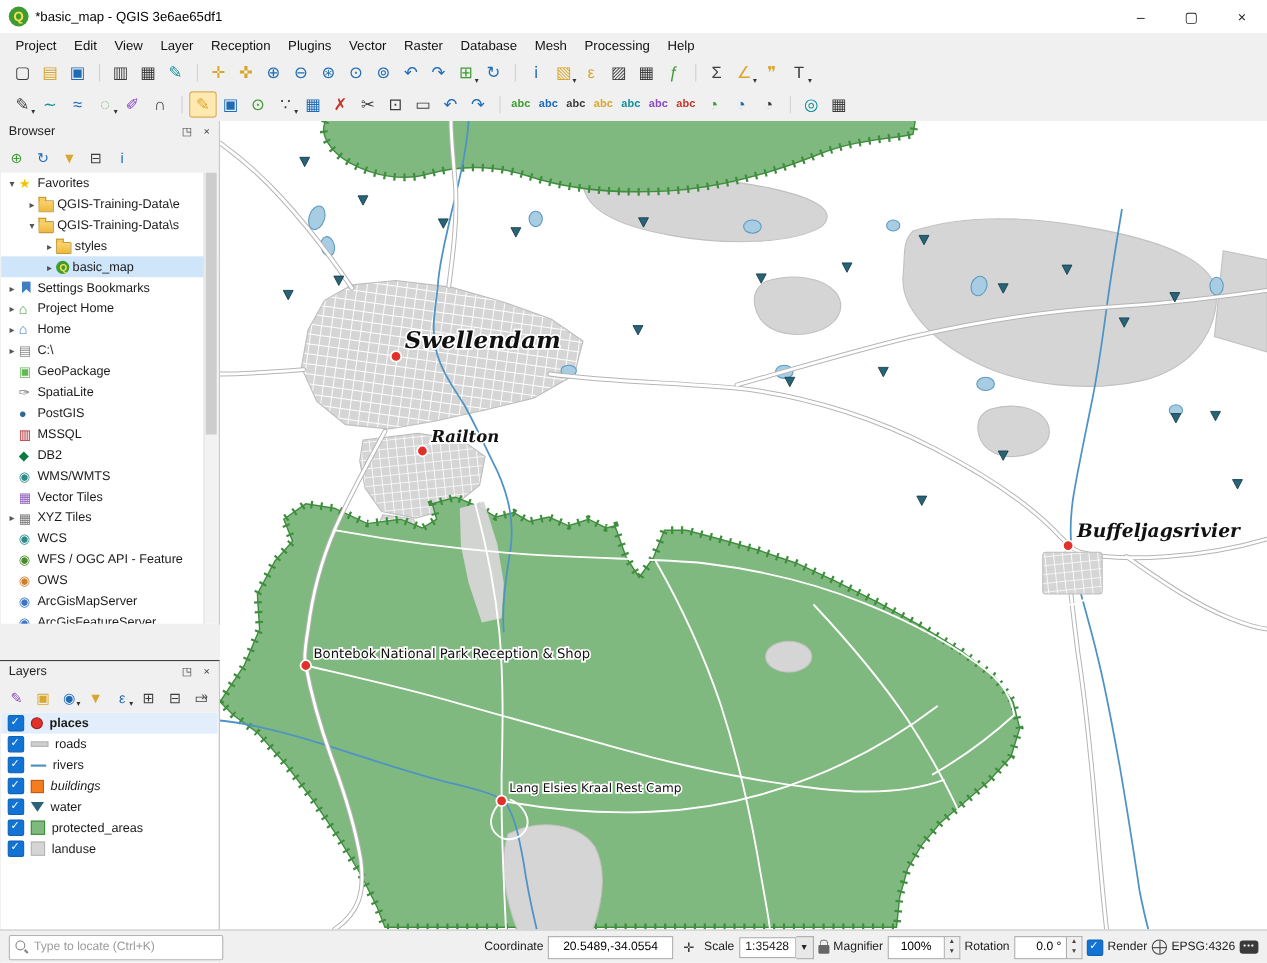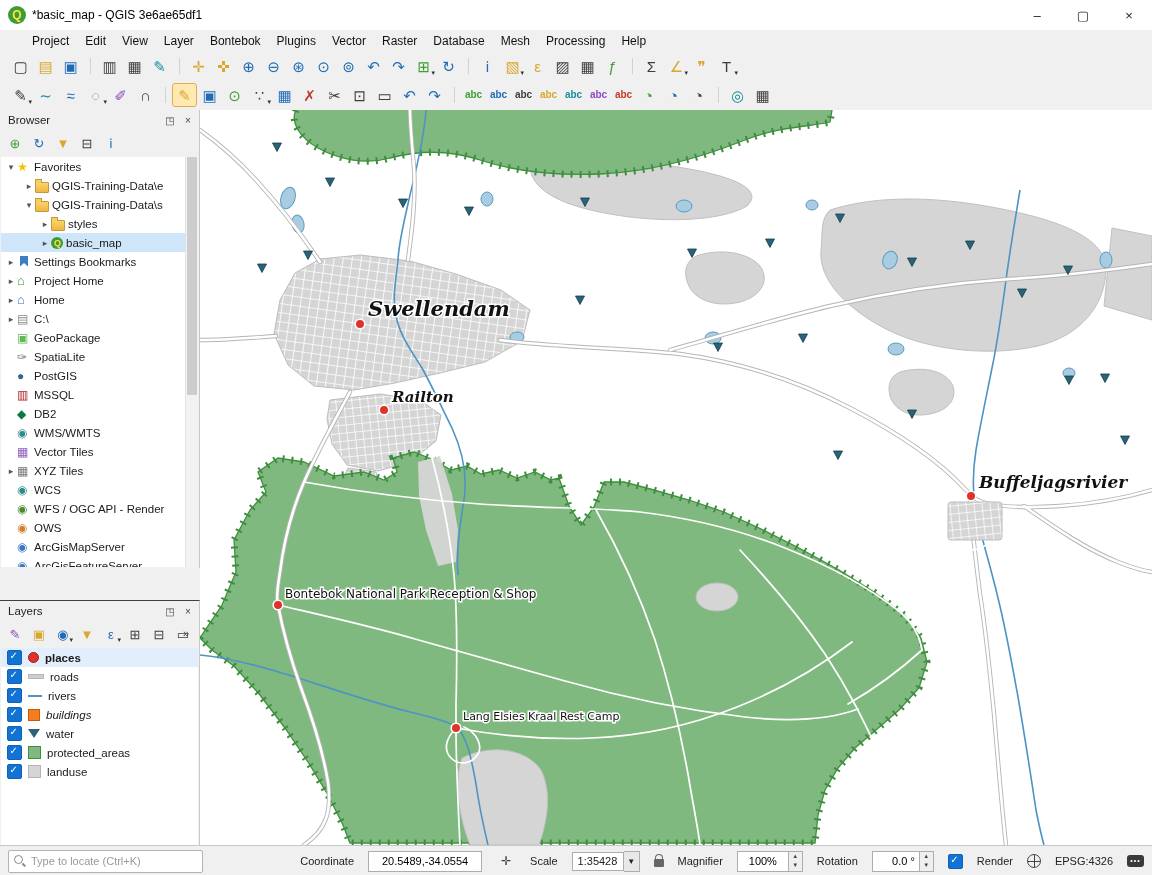--- a/index.html
+++ b/index.html
@@ -9,21 +9,21 @@
   button{font-family:inherit;background:none;border:1px solid transparent;padding:0;cursor:default}
 
   
   .titlebar{position:absolute;top:0;left:0;right:0;height:30px;background:#fff;display:flex;align-items:center;border-bottom:1px solid #e6e6e6}
   .app-icon{width:18px;height:18px;margin:0 6px 0 8px;border-radius:50%;background:#3f9c35;color:#ffe24a;
             font-weight:bold;font-size:12px;display:flex;align-items:center;justify-content:center;flex:none}
   .title-text{font-size:12px;color:#000}
   .wbtn{width:46px;height:29px;font-size:13px;color:#222;display:flex;align-items:center;justify-content:center}
 
   
-  .menubar{position:absolute;top:30px;left:0;right:0;height:22px;display:flex;align-items:center;padding-left:24px;background:#f0f0f0}
+  .menubar{position:absolute;top:30px;left:0;right:0;height:22px;display:flex;align-items:center;padding-left:6px;background:#f0f0f0}
   .menu-item{font-size:12px;padding:3px 8px;color:#111}
 
   
   .toolbar{position:absolute;left:0;right:0;display:flex;align-items:center;padding-left:8px;background:#f0f0f0}
   .toolbar.row1{top:52px;height:28px}
   .toolbar.row2{top:80px;height:30px;border-bottom:1px solid #d8d8d8}
   .tbtn{width:25px;height:24px;display:inline-flex;align-items:center;justify-content:center;position:relative;border-radius:3px;flex:none}
   .tbtn.grp{margin-left:14px}
   .tbtn.grp::before{content:"";position:absolute;left:-8px;top:3px;bottom:3px;width:1px;background:#d2d2d2}
   .tbtn.on{background:#ffe9b0;border-color:#dcae5a}
@@ -108,21 +108,21 @@
             stroke:#fff;stroke-width:3px;paint-order:stroke}
   .lbl-town{font-family:"DejaVu Serif",serif;font-style:italic;font-weight:600;font-size:15px;fill:#111;
             stroke:#fff;stroke-width:3px;paint-order:stroke}
   .lbl-city2{font-family:"DejaVu Serif",serif;font-style:italic;font-weight:bold;font-size:17px;fill:#111;
             stroke:#fff;stroke-width:3px;paint-order:stroke}
   .lbl-poi{font-family:"DejaVu Sans",sans-serif;font-size:12px;fill:#111;stroke:#fff;stroke-width:3px;paint-order:stroke}
   .lbl-poi2{font-family:"DejaVu Sans",sans-serif;font-size:11px;fill:#111;stroke:#fff;stroke-width:3px;paint-order:stroke}
 
   
   .statusbar{position:absolute;left:0;right:0;top:845px;height:30px;background:#f0f0f0;border-top:1px solid #c8c8c8;
-             display:flex;align-items:center;padding:0 8px;gap:14px;font-size:11px;color:#222}
+             display:flex;align-items:center;padding:0 8px;gap:4px;font-size:11px;color:#222}
   .locate{width:185px;height:21px;background:#fff;border:1px solid #b3b3b3;border-radius:2px;display:flex;align-items:center;gap:4px;padding:0 4px}
   .locate-ph{color:#9a9a9a;font-size:11px}
   .mag{width:14px;height:14px;position:relative;flex:none}
   .mag::before{content:"";position:absolute;left:1px;top:1px;width:7px;height:7px;border:1.5px solid #888;border-radius:50%}
   .mag::after{content:"";position:absolute;left:9px;top:10px;width:4px;height:1.5px;background:#888;transform:rotate(45deg)}
   .sb-label{flex:none}
   .sb-input{height:19px;border:1px solid #adadad;background:#fff;font-size:11px;font-family:"Liberation Sans",sans-serif;padding:0 4px;text-align:center}
   .combo{display:flex;align-items:center}
   .combo .val{height:19px;border:1px solid #adadad;background:#fff;display:flex;align-items:center;padding:0 5px;min-width:52px;box-sizing:border-box}
   .combo .dd{width:16px;height:21px;border:1px solid #adadad;border-left:none;background:#e8e8e8;font-size:8px;display:flex;align-items:center;justify-content:center;box-sizing:border-box}
@@ -153,21 +153,21 @@
 <div class="menubar">
 
     <span class="menu-item">Project</span>
 
     <span class="menu-item">Edit</span>
 
     <span class="menu-item">View</span>
 
     <span class="menu-item">Layer</span>
 
-    <span class="menu-item">Bontebok</span>
+    <span class="menu-item">Reception</span>
 
     <span class="menu-item">Plugins</span>
 
     <span class="menu-item">Vector</span>
 
     <span class="menu-item">Raster</span>
 
     <span class="menu-item">Database</span>
 
     <span class="menu-item">Mesh</span>
@@ -617,21 +617,21 @@
         <span style="display:inline-block" class=" ind0"></span>
         <span class="tar"></span>
         <span class="ticon wcs-icon"></span>
         <span class="tlab">WCS</span>
       </div>
 
       <div class="trow">
         <span style="display:inline-block" class=" ind0"></span>
         <span class="tar"></span>
         <span class="ticon wfs-icon"></span>
-        <span class="tlab">WFS / OGC API - Render</span>
+        <span class="tlab">WFS / OGC API - Feature</span>
       </div>
 
       <div class="trow">
         <span style="display:inline-block" class=" ind0"></span>
         <span class="tar"></span>
         <span class="ticon ows-icon"></span>
         <span class="tlab">OWS</span>
       </div>
 
       <div class="trow">

